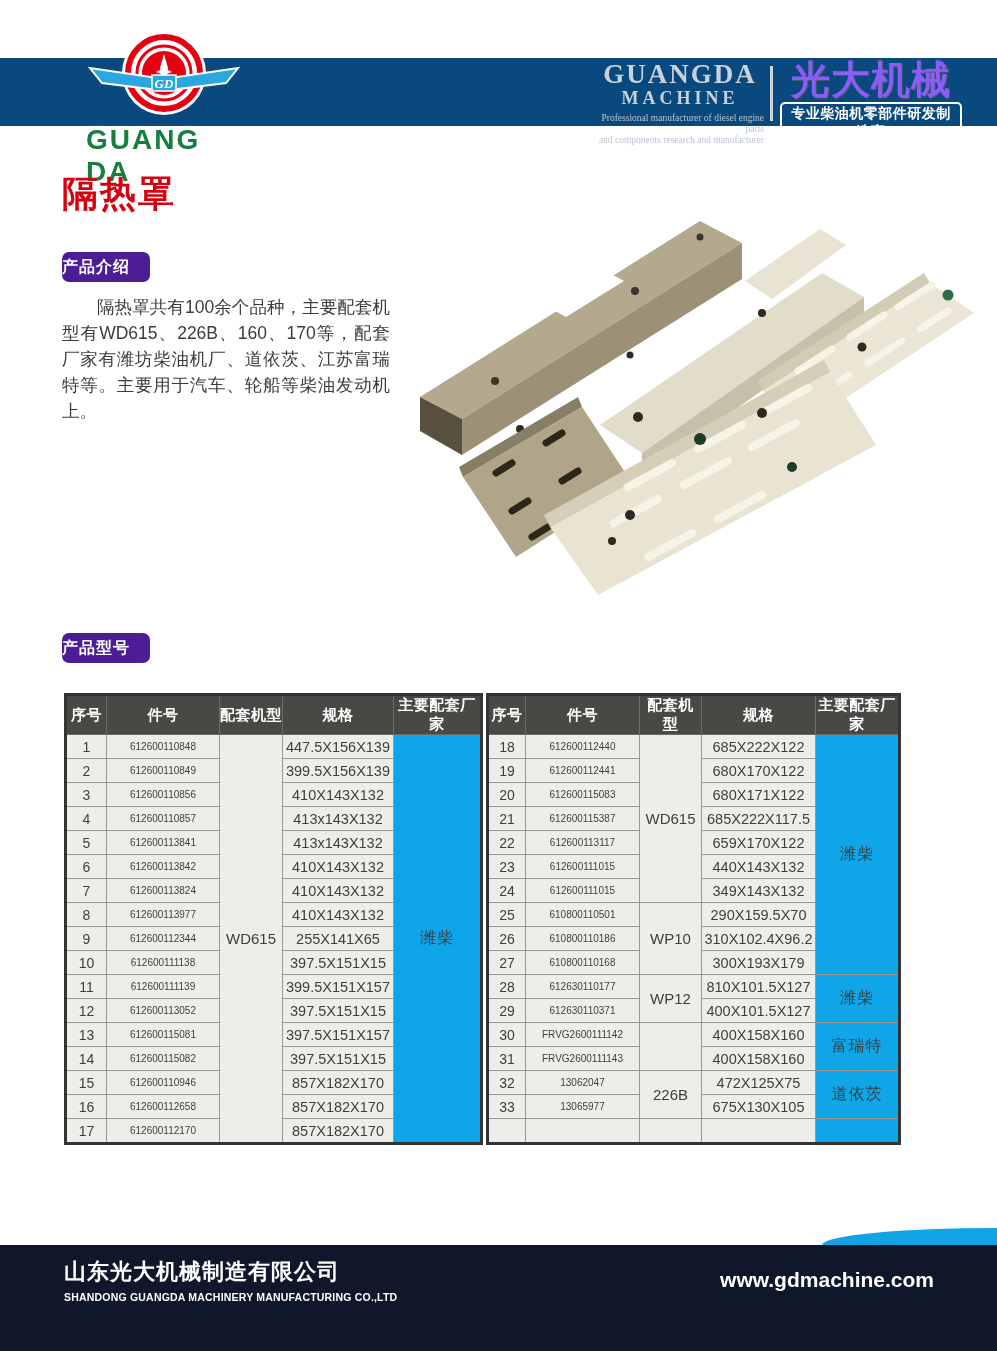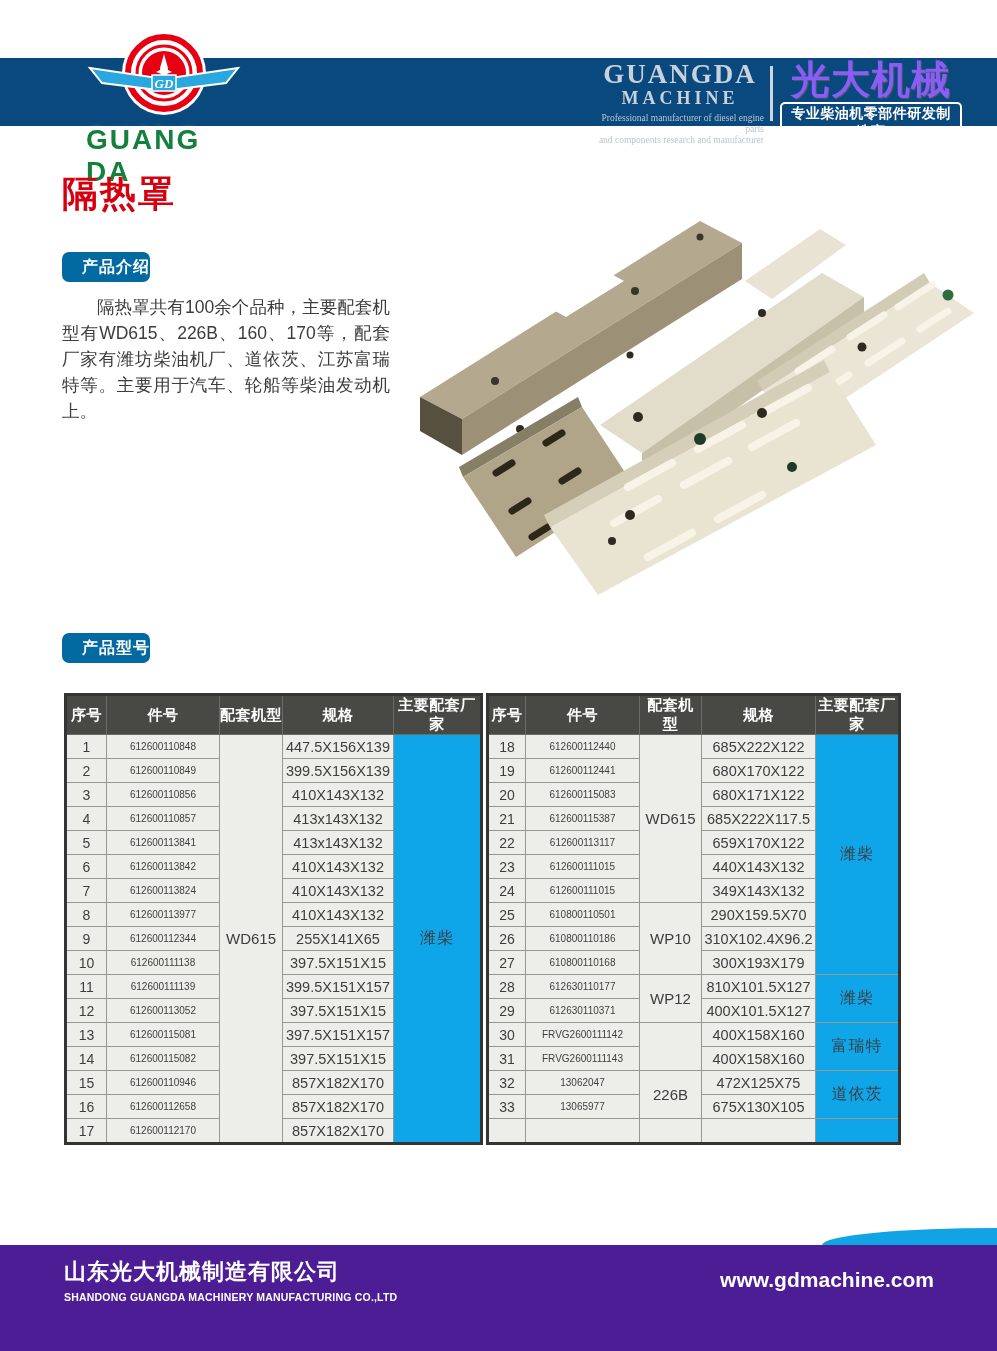--- a/index.html
+++ b/index.html
@@ -19,22 +19,22 @@
   .hdr-divider{position:absolute;left:770px;top:66px;width:3px;height:55px;background:#cdd4de;}
   .hdr-cn{position:absolute;left:780px;top:59px;width:182px;text-align:center;}
   .hdr-cn .brand{font-size:39px;line-height:42px;font-weight:bold;color:#8b5cf6;letter-spacing:1px;
                  text-shadow:1px 1px 1px #4e5a68;}
   .hdr-cn .slogan{margin-top:1px;display:inline-block;border:2px solid #fff;border-radius:5px;
                   padding:1px 5px;font-size:14px;font-weight:bold;color:#fff;letter-spacing:.5px;}
 
   
   .page-title{position:absolute;left:62px;top:170px;font-family:"DejaVu Serif","Liberation Serif",serif;
               font-weight:bold;font-size:36px;color:#d7000f;letter-spacing:2px;}
-  .badge{position:absolute;background:#0369a1;color:#fff;font-weight:bold;font-size:16px;
-         border-radius:7px;width:88px;height:30px;line-height:30px;text-align:right;letter-spacing:1px;}
+  .badge{position:absolute;background:#4c1d95;color:#fff;font-weight:bold;font-size:16px;
+         border-radius:7px;width:88px;height:30px;line-height:30px;text-align:left;letter-spacing:1px;}
   #badge-intro{left:62px;top:252px;}
   #badge-models{left:62px;top:633px;}
   .intro{position:absolute;left:62px;top:294px;width:328px;font-size:17.5px;line-height:26px;
          color:#3c3c3c;text-align:justify;text-indent:2em;}
   .photo{position:absolute;left:400px;top:185px;width:590px;height:410px;}
 
   
   .tbl{position:absolute;top:693px;border-collapse:collapse;table-layout:fixed;
        border:3px solid #343434;}
   #tbl-left{left:64px;width:416px;}
@@ -43,21 +43,21 @@
           border:1px solid #6a6a66;padding:0;letter-spacing:.5px;}
   .tbl td{height:23px;font-size:14.5px;color:#3e3e3e;text-align:center;background:#edeee9;
           border:1px solid #98988f;padding:0 1px;overflow:hidden;white-space:nowrap;}
   .tbl td.c-no{font-size:14px;}
   .tbl td.c-part{font-size:10px;}
   .tbl td.c-model{font-size:15px;}
   .tbl td.c-spec{font-size:14.5px;}
   .tbl td.c-supplier{background:#0ea5e9;font-size:16px;letter-spacing:1px;}
 
   
-  .footer{position:absolute;left:0;top:1245px;width:997px;height:106px;background:#4c1d95;}
+  .footer{position:absolute;left:0;top:1245px;width:997px;height:106px;background:#0f172a;}
   .footer-bump{position:absolute;right:0;top:-17px;width:175px;height:17px;background:#12a3e5;
                border-top-left-radius:100% 100%;}
   .f-company{position:absolute;left:64px;top:12px;font-size:22px;font-weight:bold;color:#fff;letter-spacing:1px;}
   .f-sub{position:absolute;left:64px;top:46px;font-size:10.5px;font-weight:bold;color:#fff;letter-spacing:.2px;}
   .f-site{position:absolute;right:63px;top:23px;font-size:21px;font-weight:bold;color:#fff;}
 </style>
 </head>
 <body>
 
 <div class="page">

